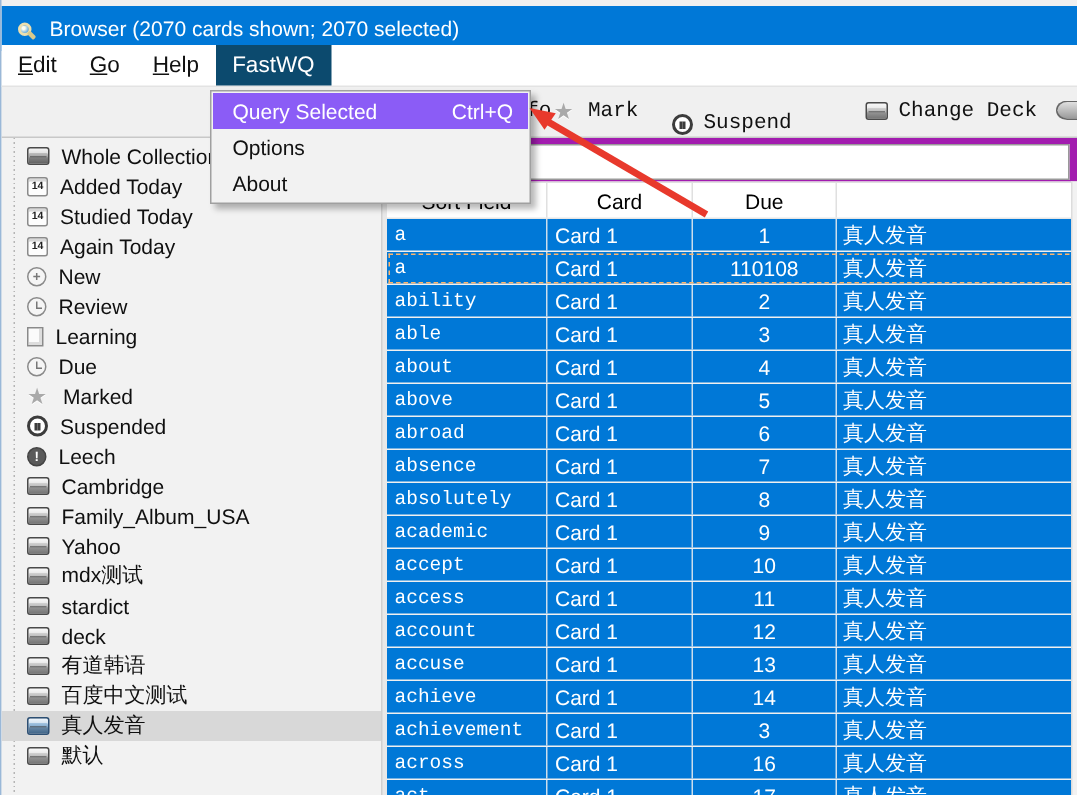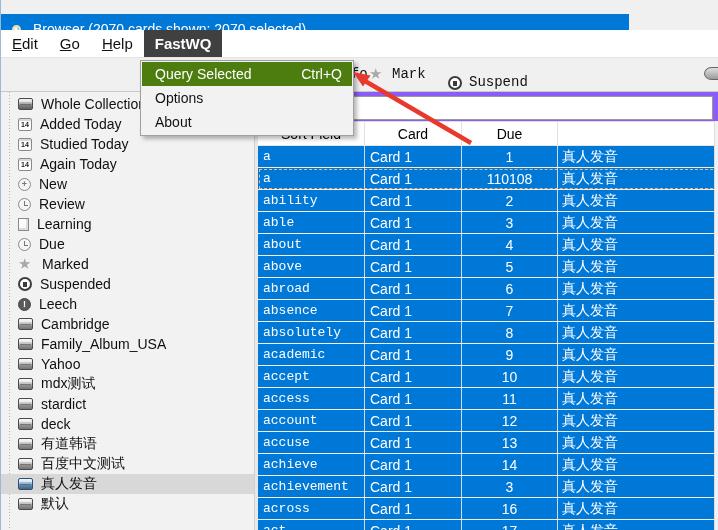--- a/index.html
+++ b/index.html
@@ -1,29 +1,29 @@
 <!DOCTYPE html>
 <html><head>
 <meta charset="utf-8">
 <style>
   * { margin:0; padding:0; box-sizing:border-box; }
   html,body { width:718px; height:530px; overflow:hidden; }
   body { font-family:"Liberation Sans", sans-serif; background:#fff; }
   #window { position:relative; width:718px; height:530px; overflow:hidden; background:#f0f0f0; border-left:1px solid #9ab8d8; }
 
   
-  .titlebar { position:absolute; left:0; top:14px; width:628px; height:30px; background:#0078d7; display:flex; align-items:center; padding-left:11px; }
+  .titlebar { position:absolute; left:0; top:4px; width:718px; height:30px; background:#0078d7; display:flex; align-items:center; padding-left:11px; }
   .mag { width:9px; height:9px; border:2px solid #ecdfae; border-radius:50%; position:relative; background:radial-gradient(circle at 35% 35%, #fffef0 20%, rgba(255,255,255,0.1)); }
   .mag::after { content:""; position:absolute; width:6px; height:3px; background:#d8c98c; right:-5px; bottom:-3px; transform:rotate(45deg); border-radius:1px; }
   .title-text { color:#ffffff; font-size:14px; margin-left:12px; white-space:nowrap; }
 
   
   .menubar { position:absolute; left:0; top:30px; width:718px; height:28px; background:#ffffff; border-bottom:1px solid #e3e3e3; display:flex; align-items:stretch; font-size:15px; color:#111; }
   .menu-item { display:flex; align-items:center; padding:0 11px; cursor:default; }
-  .menu-item.active { background:#404040; color:#fff;font-weight:bold; }
+  .menu-item.active { background:#0c4a6e; color:#fff; }
 
   
   .toolbar { position:absolute; left:0; top:58px; width:718px; height:34px; background:#f0f0f0; border-bottom:1px solid #c8c8c8; }
   .tb-btn { position:absolute; top:0; height:32px; display:flex; align-items:center; gap:7px; font-family:"Liberation Mono","DejaVu Sans Mono",monospace; font-size:14px; color:#111; white-space:nowrap; }
 
   
   .ic { display:inline-block; flex:none; }
   .ic-star { width:16px; height:16px; font-size:15px; line-height:16px; color:#a9a9a9; text-shadow:0 1px 0 #fff; font-family:"DejaVu Sans",sans-serif; }
   .ic-pause-circle { width:14px; height:14px; border:2px solid #3c3c3c; border-radius:50%; position:relative; background:#fff; }
   .ic-pause-circle::before, .ic-pause-circle::after { content:""; position:absolute; top:2.5px; width:1.8px; height:5px; background:#3c3c3c; }
@@ -46,39 +46,39 @@
 
   
   .sidebar { position:absolute; left:0; top:92px; width:253px; height:438px; background:#f2f2f2; overflow:hidden; }
   .tree-line { position:absolute; left:8px; top:0; bottom:0; width:1px; background-image:repeating-linear-gradient(to bottom,#b5b5b5 0 1px,transparent 1px 3px); }
   .sb-items { position:absolute; left:0; top:2px; width:253px; }
   .sb-item { height:20px; display:flex; align-items:center; gap:8px; padding-left:17px; font-size:14px; color:#101010; white-space:nowrap; }
   .sb-item.selected { background:#d8d8d8; }
   .splitter { position:absolute; left:253px; top:92px; width:4px; height:438px; background:#e8e8e8; border-left:1px solid #d0d0d0; }
 
   
-  .rightpane { position:absolute; left:257px; top:92px; width:461px; height:438px; background:#8b5cf6; }
+  .rightpane { position:absolute; left:257px; top:92px; width:461px; height:438px; background:#a21caf; }
   .search-box { position:absolute; left:1px; top:4px; width:454px; height:24px; background:#fff; border:1px solid #999; font-size:13px; color:#111; display:flex; align-items:center; padding-left:4px; overflow:hidden; white-space:nowrap; }
   .thead { position:absolute; left:0px; top:29px; width:461px; height:25px; display:flex; border-top:1px solid #e0e0e0; border-bottom:1px solid #e6e6e6; background:#fff; font-size:14px; color:#000; }
   .th { display:flex; align-items:center; justify-content:center; border-right:1px solid #e0e0e0; }
   .tbody { position:absolute; left:0; top:54px; width:461px; height:384px; overflow:hidden; }
   .trow { position:relative; height:22px; display:flex; background:#0078d7; border-bottom:1px solid #f0f0f0; color:#fff; }
   .trow.focused { outline:1px dashed #ffb66c; outline-offset:-2px; }
   .td { display:flex; align-items:center; border-right:1px solid rgba(240,240,240,0.85); overflow:hidden; white-space:nowrap; }
   .col-sort { width:107px; } .col-card { width:97px; } .col-due { width:96px; } .col-deck { flex:1; border-right:none; }
   .td.col-sort { font-family:"Liberation Mono","DejaVu Sans Mono",monospace; font-size:13px; padding-left:5px; }
   .td.col-card { font-size:14px; padding-left:5px; }
   .td.col-due { font-size:14px; justify-content:center; }
   .td.col-deck { font-size:14px; padding-left:4px; }
   .vscroll { position:absolute; right:0; top:29px; width:5px; height:409px; background:#f2f2f2; border-left:1px solid #dcdcdc; }
 
   
   .dropdown { position:absolute; left:139px; top:60px; width:214px; background:#f2f2f2; border:1px solid #a0a0a0; box-shadow:3px 3px 4px rgba(0,0,0,0.28); z-index:10; padding:1px; }
   .dd-item { height:24px; display:flex; align-items:center; justify-content:space-between; padding:0 10px 0 13px; font-size:14px; color:#111; }
-  .dd-item.active { background:#4d7c0f; color:#fff; }
+  .dd-item.active { background:#8b5cf6; color:#fff; }
   .dd-shortcut { margin-left:4px; }
 
   
   .arrow-svg { position:absolute; left:0; top:0; width:718px; height:530px; z-index:20; pointer-events:none; }
 </style>
 </head>
 <body>
 
 <div id="window">
 
@@ -100,20 +100,24 @@
         <span class="ic ic-info"></span>
         <span>Info</span>
       </div>
       <div class="tb-btn" style="left: 368px;">
         <span class="ic ic-star">★</span>
         <span>Mark</span>
       </div>
       <div class="tb-btn" style="left: 447px; align-items: flex-end;">
         <span class="ic ic-pause-circle"></span>
         <span>Suspend</span>
+      </div>
+      <div class="tb-btn" style="left: 576px;">
+        <span class="ic ic-deck"></span>
+        <span>Change Deck</span>
       </div>
     </div>
 
   <div class="sidebar">
     <div class="tree-line"></div>
     <div class="sb-items">
         <div class="sb-item">
           <span class="ic ic-collection"></span>
           <span>Whole Collection</span>
         </div>

